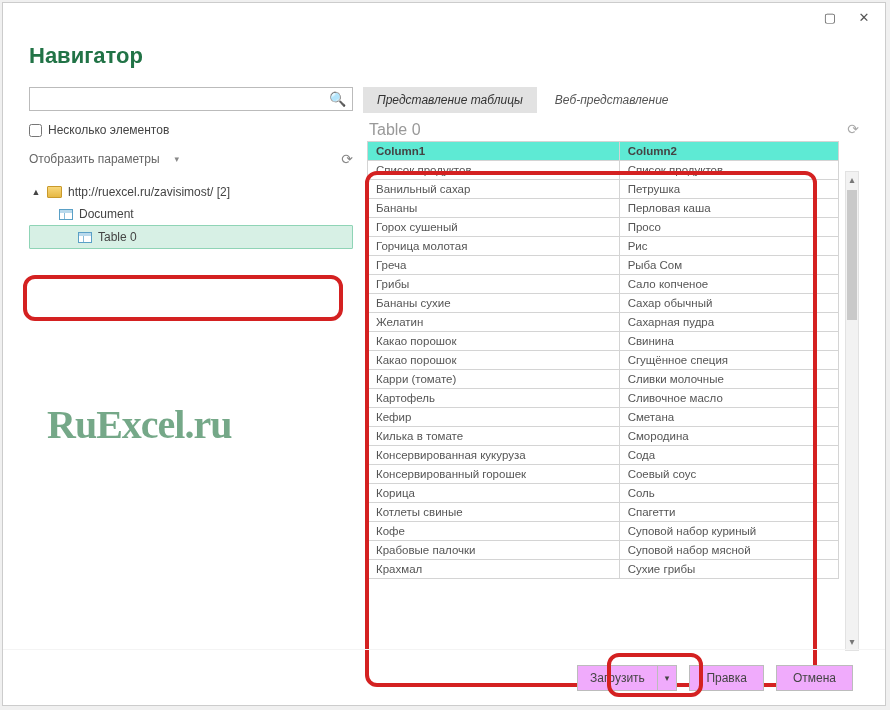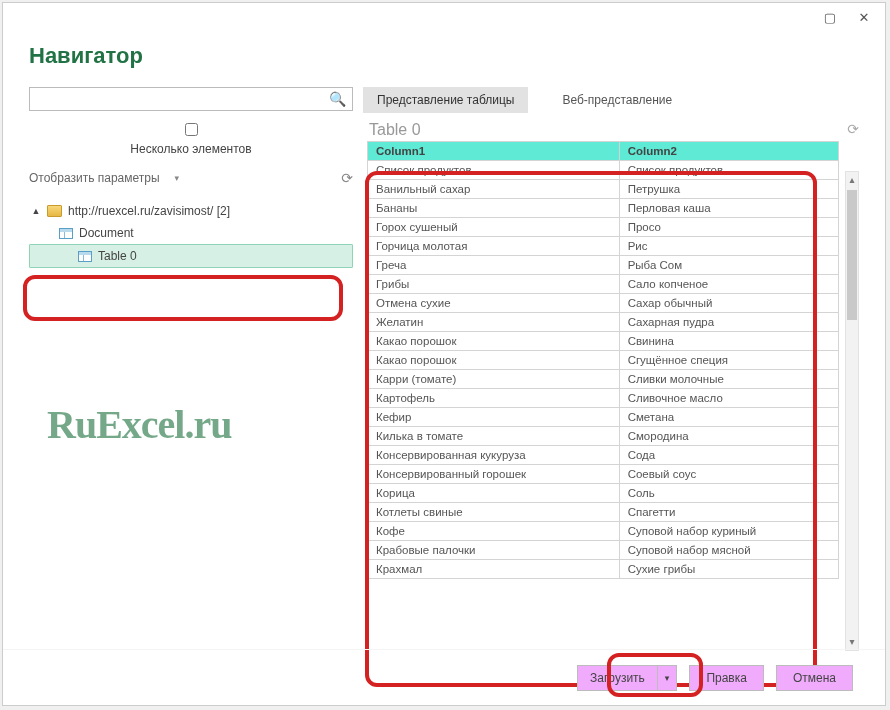--- a/index.html
+++ b/index.html
@@ -59,21 +59,20 @@
   .search-icon {
     position: absolute;
     right: 6px; top: 4px;
     color: #666;
     font-size: 14px;
   }
   .chk-row {
     display: flex; align-items: center; gap: 6px;
     padding: 12px 0 8px 0;
     color: #444;
-    flex-direction: column;
   }
   .chk-row input { margin:0; }
   .params-row {
     display: flex; justify-content: space-between; align-items: center;
     padding: 6px 0 10px 0;
   }
   .params-link {
     color: #666; font-size: 12px;
     display: flex; align-items: center; gap: 15px;
   }
@@ -119,22 +118,23 @@
     border-radius: 12px;
     pointer-events: none;
   }
   .red-box.tree { left: 20px; top: 188px; width: 320px; height: 46px; }
   .right-pane {
     flex: 1;
     position: relative;
     padding-right: 20px;
   }
   .tabs {
-    display: flex; gap: 20px;
+    display: flex; gap: 4px;
     align-items: center;
+    font-style: italic;
   }
   .tab {
     padding: 6px 14px;
     font-size: 12px;
     color: #555;
   }
   .tab.active {
     background: #e2e2e2;
     color: #333;
   }
@@ -316,21 +316,21 @@
                 </tr>
                 <tr>
                   <td>Греча</td>
                   <td>Рыба Сом</td>
                 </tr>
                 <tr>
                   <td>Грибы</td>
                   <td>Сало копченое</td>
                 </tr>
                 <tr>
-                  <td>Отмена сухие</td>
+                  <td>Бананы сухие</td>
                   <td>Сахар обычный</td>
                 </tr>
                 <tr>
                   <td>Желатин</td>
                   <td>Сахарная пудра</td>
                 </tr>
                 <tr>
                   <td>Какао порошок</td>
                   <td>Свинина</td>
                 </tr>

